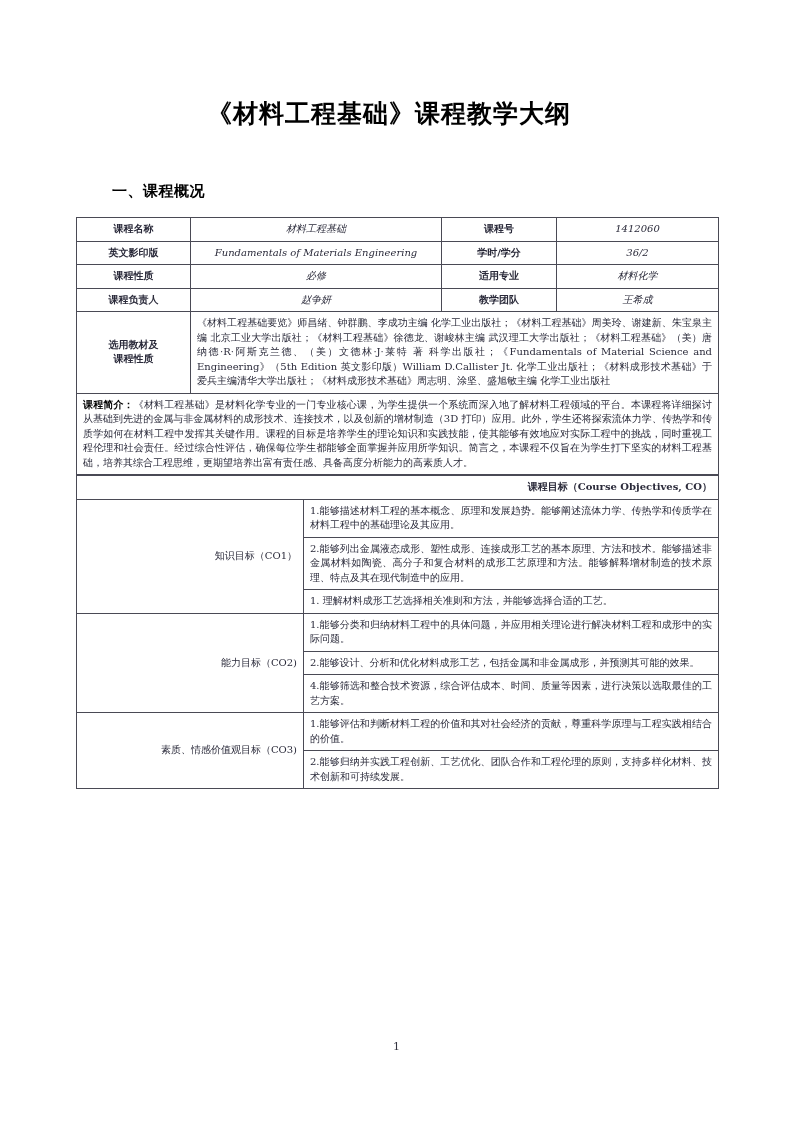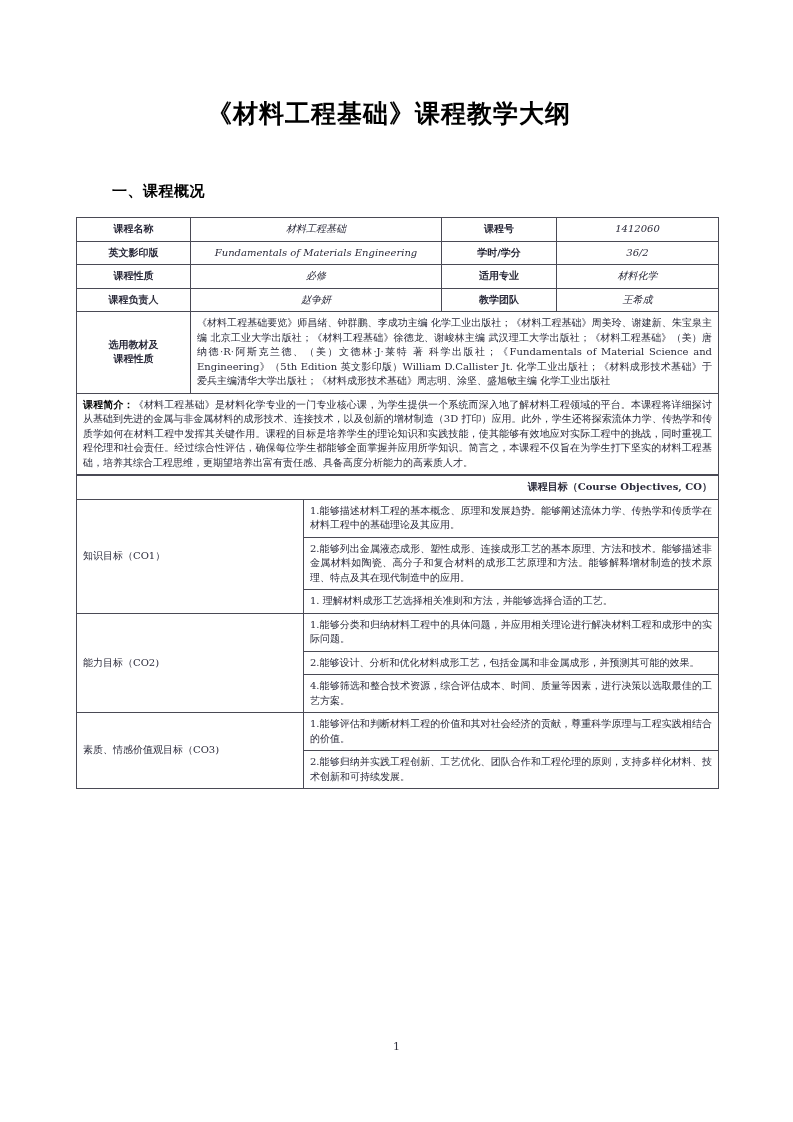--- a/index.html
+++ b/index.html
@@ -95,21 +95,21 @@
   }
   td.intro b { color: #000; font-weight: bold; }
   td.co-head {
     text-align: right;
     font-weight: bold;
     color: #000;
     font-size: 12.6px;
     padding: 3px 0;
   }
   td.co-label {
-    text-align: left;
+    text-align: right;
     font-size: 12.3px;
     color: #33333f;
     vertical-align: middle;
     margin-left: 12px;
   }
   td.co-item {
     text-align: justify;
     text-justify: inter-ideograph;
     font-size: 12.0px;
     line-height: 1.58;

